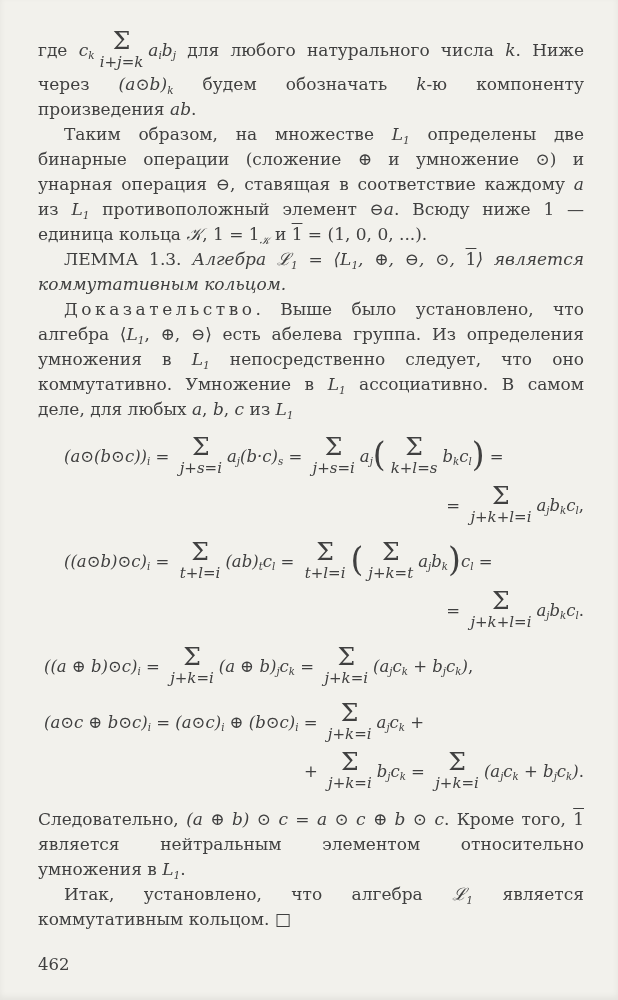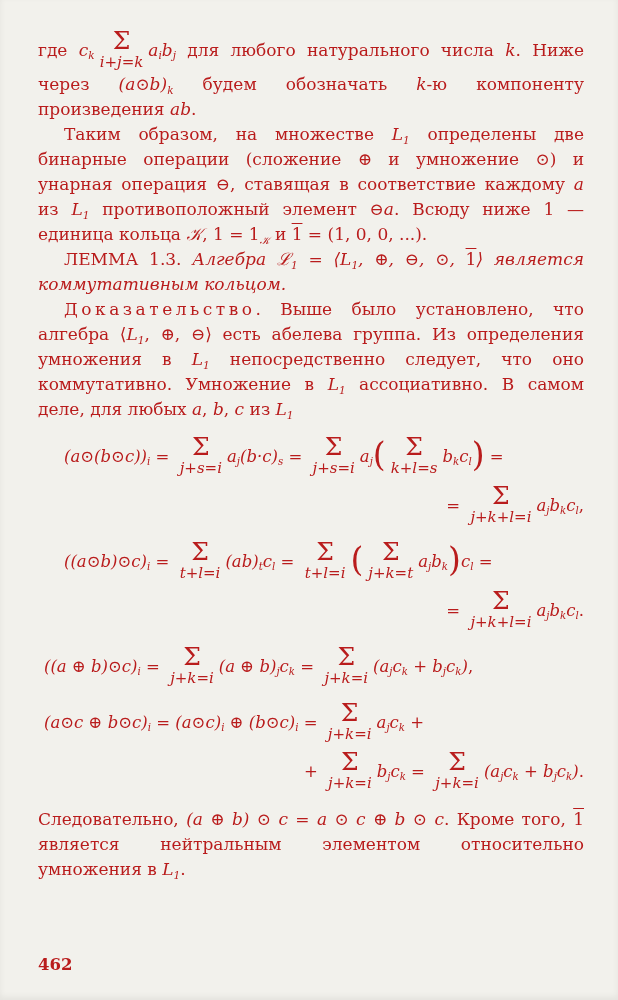--- a/index.html
+++ b/index.html
@@ -6,21 +6,21 @@
   body {
     background: #d8d6d2;
     font-family: "DejaVu Serif", "Liberation Serif", serif;
   }
   .page {
     position: relative;
     width: 618px;
     height: 1000px;
     margin: 0 auto;
     background: #f2f1ec;
-    color: #b91c1c;
+    color: #404040;
     box-sizing: border-box;
     padding: 30px 34px 0 38px;
     overflow: hidden;
     box-shadow: inset 0 -3px 6px rgba(0,0,0,0.06);
   }
   p.para {
     margin: 0;
     text-align: justify;
     font-size: 17px;
     line-height: 25px;
@@ -79,21 +79,20 @@
     text-align: right;
     margin-top: 7px;
   }
   .equation.deep-indent { padding-left: 26px; }
   .equation.shallow-indent { padding-left: 6px; }
   .page-number {
     position: absolute;
     left: 38px;
     bottom: 26px;
     font-size: 16.5px;
-    font-weight: bold;
   }
 </style>
 </head>
 <body>
 
 <div class="page">
 
   <p class="para">где <span class="v">c</span><sub>k</sub><span class="sum">
         <span class="sigma">Σ</span>
         <span class="limits">i+j=k</span>
@@ -160,16 +159,17 @@
           <span class="sigma">Σ</span>
           <span class="limits">j+k=i</span>
         </span><span class="v">b</span><sub>j</sub><span class="v">c</span><sub>k</sub> = <span class="sum">
           <span class="sigma">Σ</span>
           <span class="limits">j+k=i</span>
         </span><span class="v">(a</span><sub>j</sub><span class="v">c</span><sub>k</sub><span class="v"> + b</span><sub>j</sub><span class="v">c</span><sub>k</sub><span class="v">)</span>.</div>
   </div>
 
   <p class="para">Следовательно, <span class="v">(a ⊕ b) ⊙ c = a ⊙ c ⊕ b ⊙ c</span>. Кроме того, <span class="over">1</span> является нейтральным элементом относительно умножения в <span class="v">L</span><sub>1</sub>.</p>
 
+  <p class="para indent">Итак, установлено, что алгебра <span class="scr">ℒ</span><sub>1</sub> является коммутативным кольцом. □</p>
 
   <div class="page-number">462</div>
 
 </div>
 
 </body></html>

